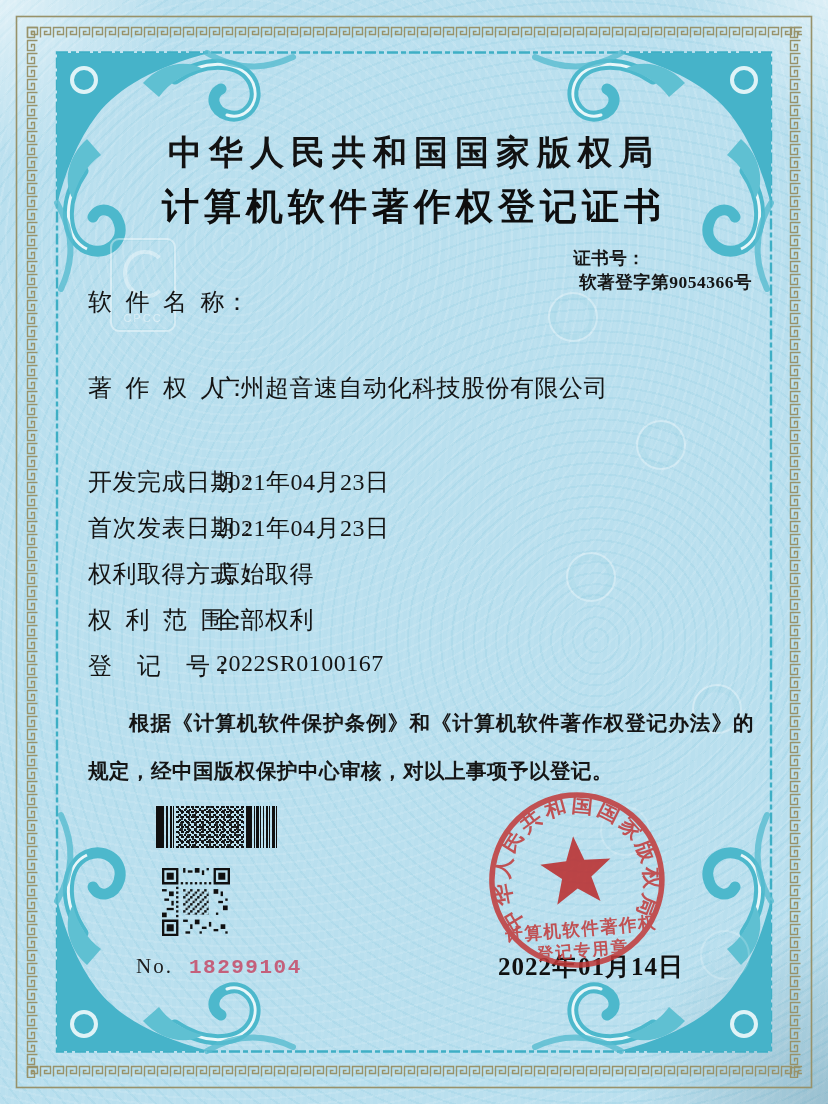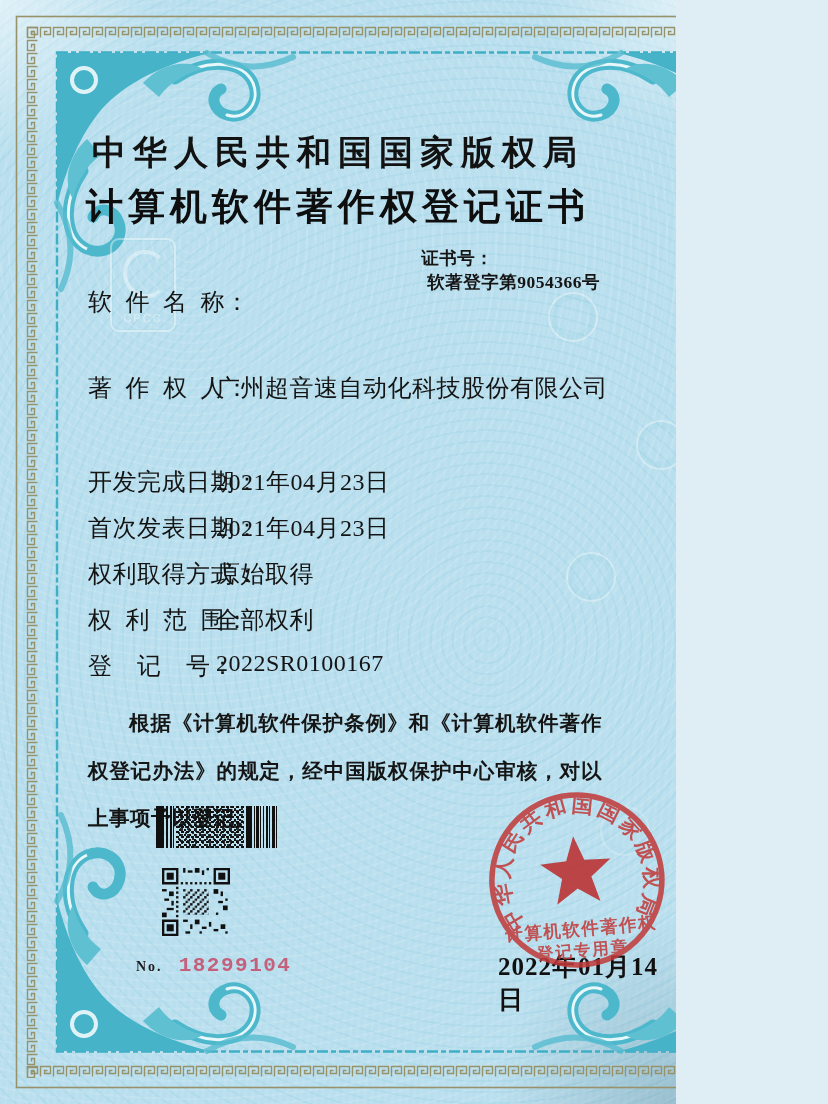--- a/index.html
+++ b/index.html
@@ -1,17 +1,17 @@
 <!DOCTYPE html>
 <html><head>
 <meta charset="utf-8">
 <style>
   html,body{margin:0;padding:0;background:#dfeef5;}
   .page{
-    position:relative;width:676px;height:1104px;overflow:hidden;
+    position:relative;width:828px;height:1104px;overflow:hidden;
     font-family:"Liberation Serif","DejaVu Serif",serif;
     background-color:#b9dfee;
     background-image:
       radial-gradient(circle at 0% 0%, rgba(255,255,255,.55) 0, rgba(255,255,255,0) 12%),
       radial-gradient(circle at 100% 0%, rgba(255,255,255,.5) 0, rgba(255,255,255,0) 10%),
       radial-gradient(circle at 100% 100%, rgba(40,80,100,.22) 0, rgba(40,80,100,0) 14%),
       repeating-radial-gradient(circle at 28% 22%, rgba(255,255,255,.10) 0 2px, rgba(255,255,255,0) 2px 9px),
       repeating-radial-gradient(circle at 72% 58%, rgba(88,178,205,.10) 0 2px, rgba(88,178,205,0) 2px 11px),
       repeating-linear-gradient(96deg, rgba(255,255,255,.05) 0 3px, rgba(255,255,255,0) 3px 7px);
   }
@@ -41,21 +41,21 @@
   .row .lab{white-space:pre;letter-spacing:.5px;}
   .row .val{white-space:pre;letter-spacing:.5px;}
   .val2{line-height:1.6;}
   
   .statement{position:absolute;left:88px;right:74px;top:700px;font-size:20.5px;font-weight:600;
     color:#151515;line-height:2.32;text-indent:2em;letter-spacing:.5px;text-align:justify;}
   
   .barcode{position:absolute;left:156px;top:806px;}
   .qrcode{position:absolute;left:162px;top:868px;}
   .serial{position:absolute;left:136px;top:954px;display:flex;align-items:baseline;}
-  .serial .pfx{font-size:14px;font-weight:bold;color:#1d1d1d;letter-spacing:2px;}
+  .serial .pfx{font-size:21px;font-weight:normal;color:#1d1d1d;letter-spacing:2px;}
   .serial .num{margin-left:16px;font-family:"Liberation Mono","DejaVu Sans Mono",monospace;
     font-size:21px;font-weight:bold;color:#c4607b;letter-spacing:1.5px;}
   
   .seal{position:absolute;left:466px;top:770px;width:222px;height:222px;z-index:6;opacity:.93;}
   .issue-date{position:absolute;left:498px;top:950px;z-index:5;font-size:25px;font-weight:bold;
     color:#101010;letter-spacing:1px;}
 </style>
 </head>
 <body>
 

